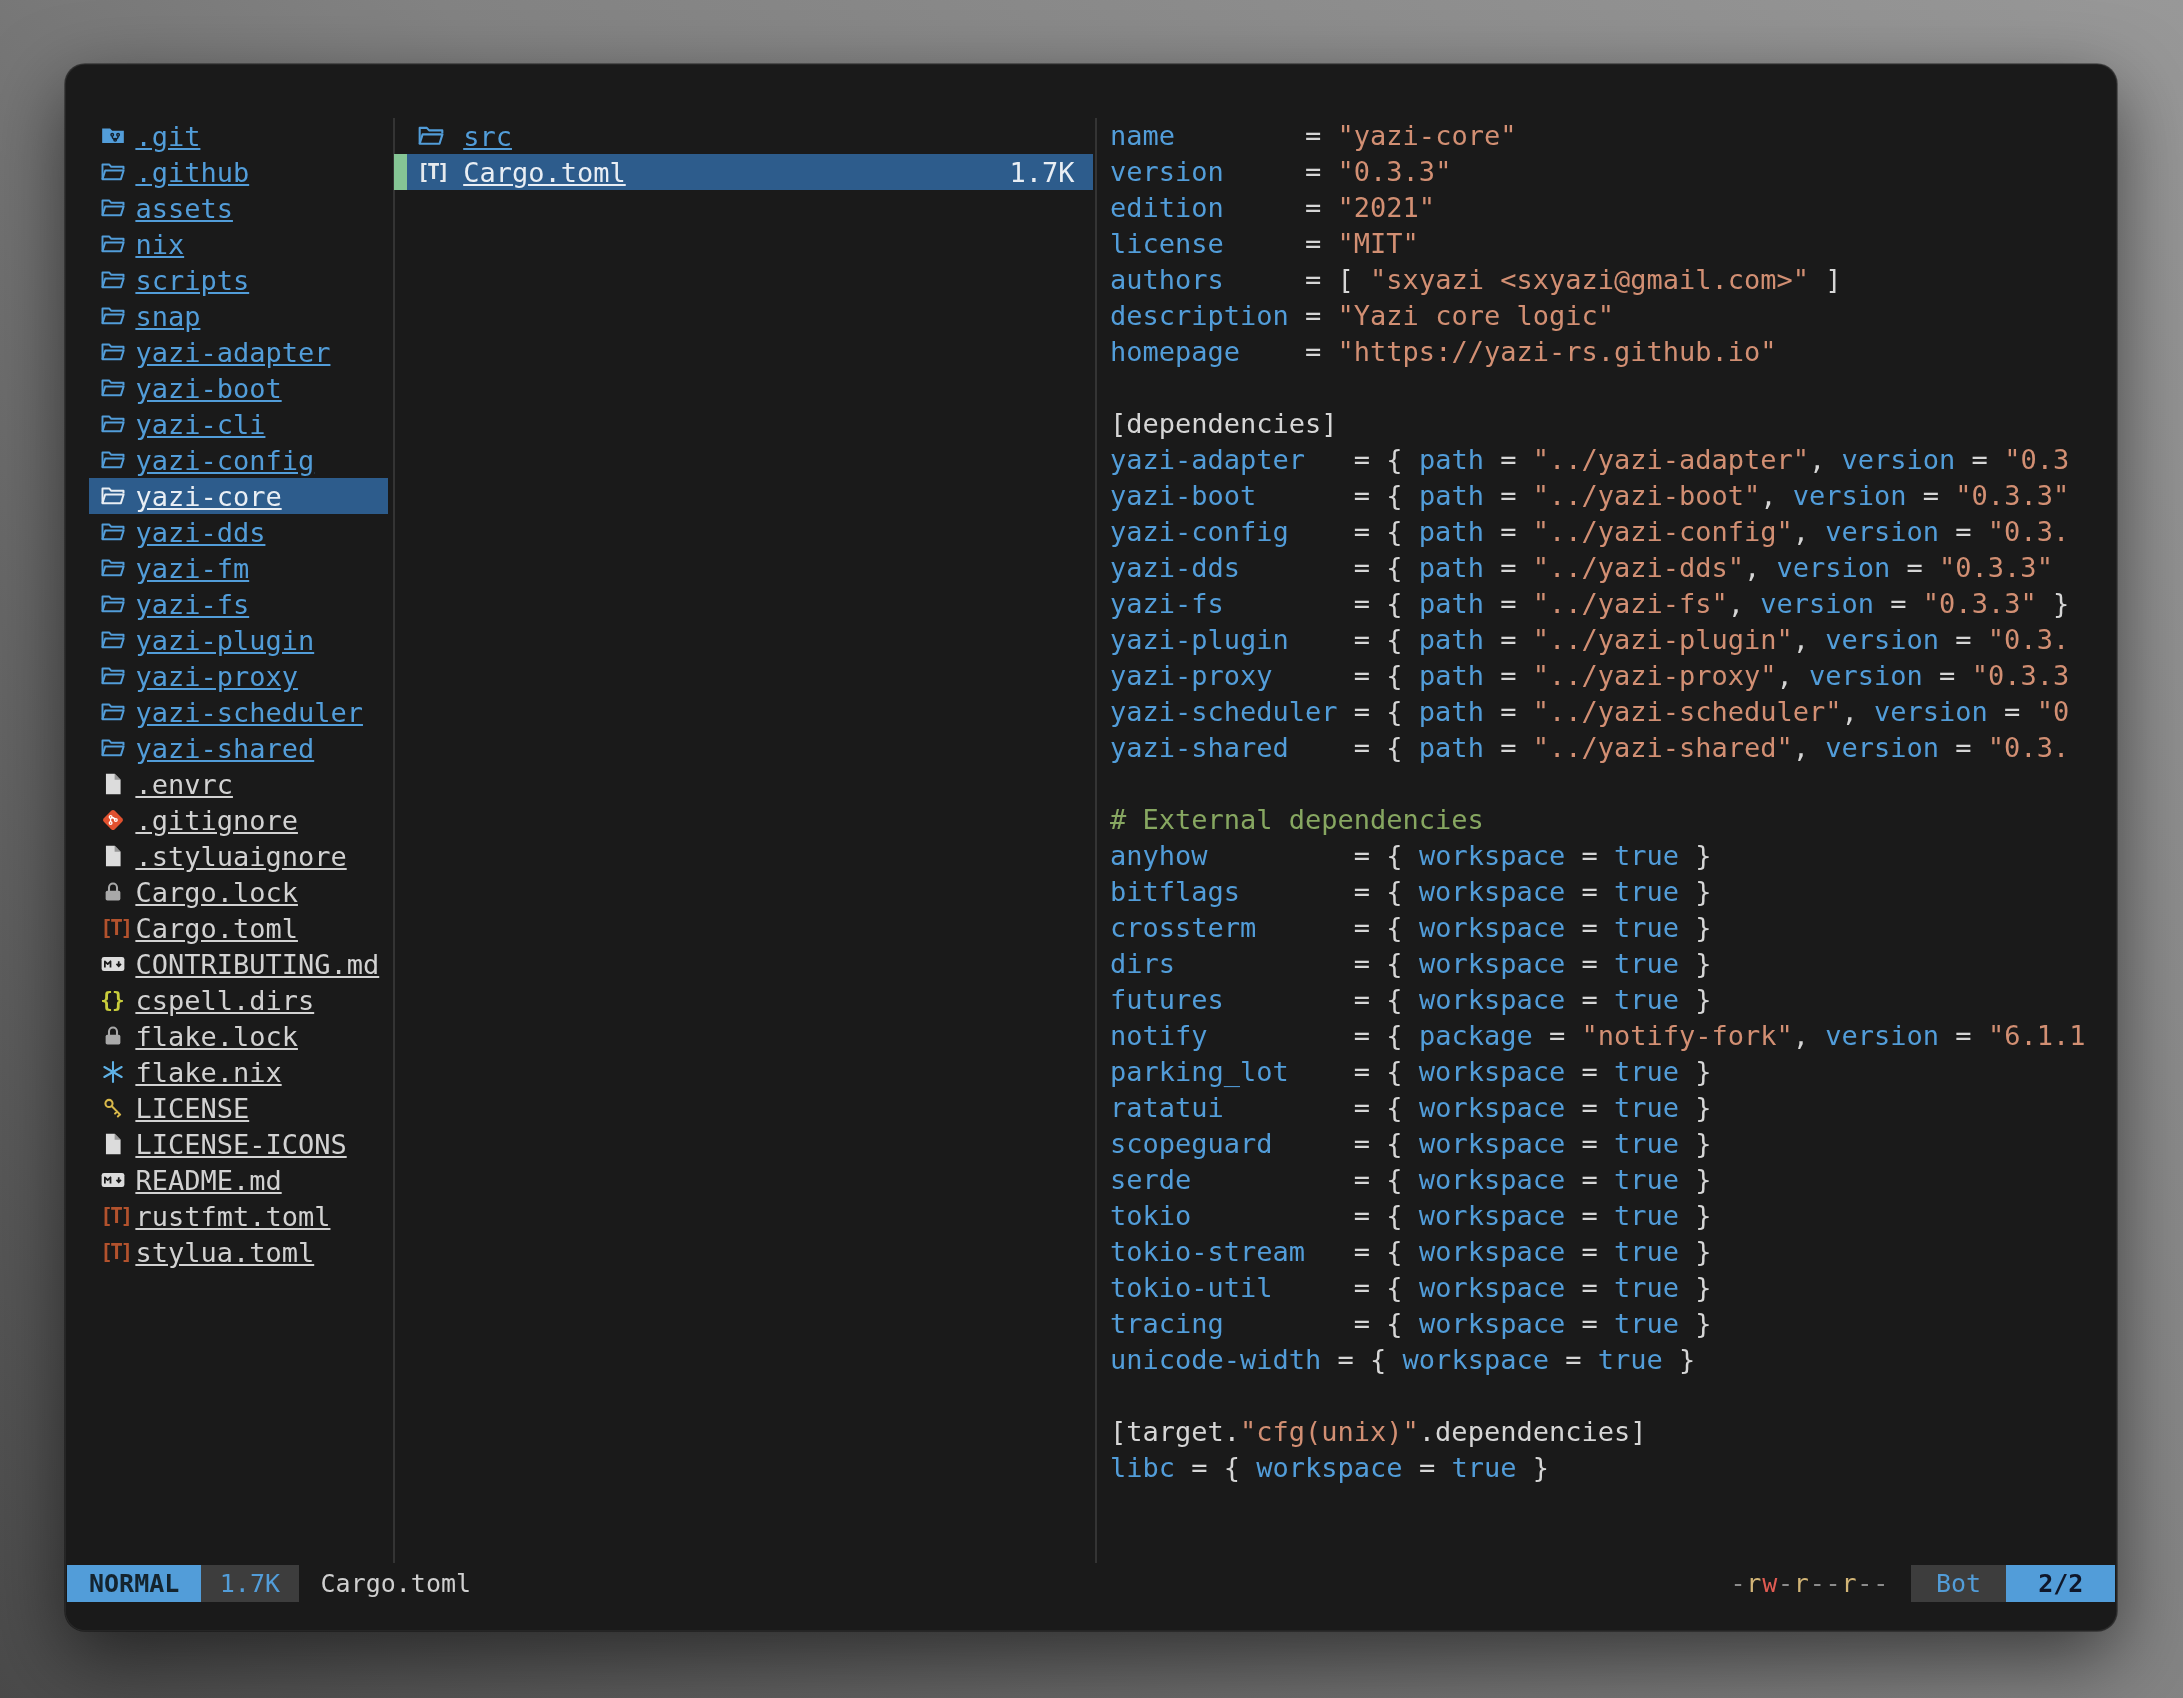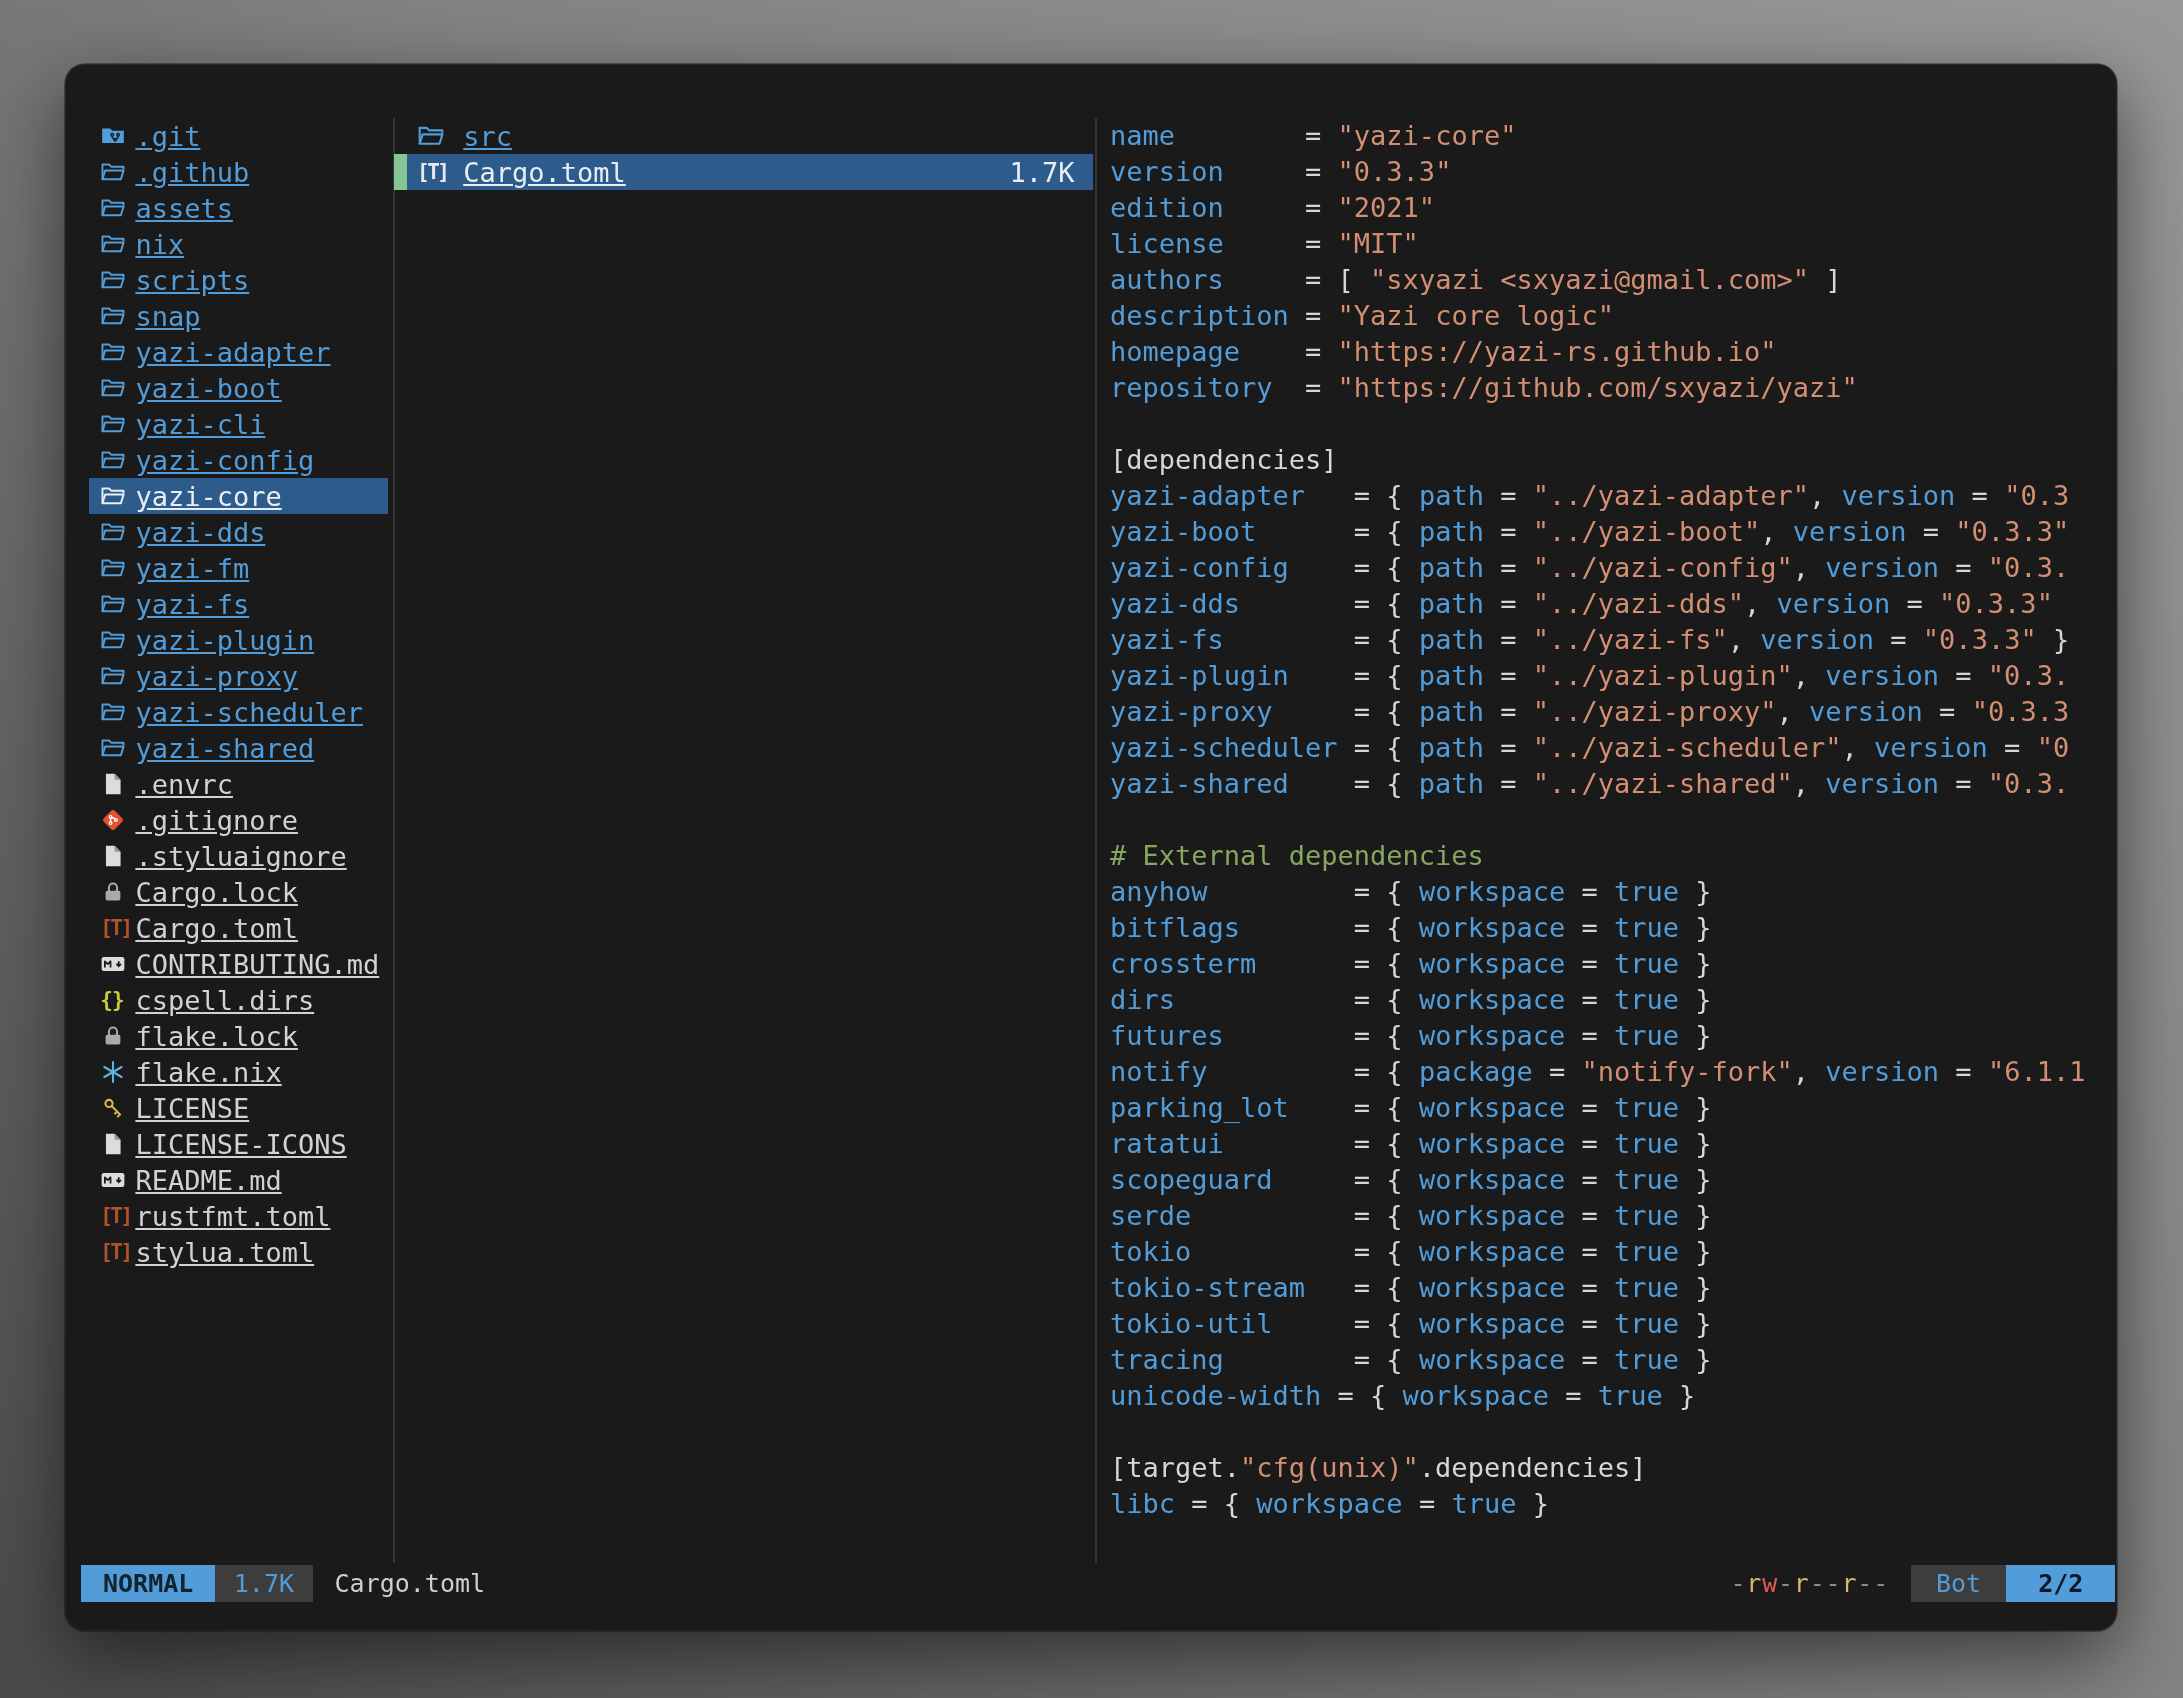--- a/index.html
+++ b/index.html
@@ -46,21 +46,21 @@
   .ticon.light { color:#e6eaee; }
   .ticon.yellow { color:#c9cd3c; letter-spacing:-0.8px; }
 
   .pline { height:36px; line-height:36px; font-size:27px; white-space:pre; }
   .seg-k, .seg-b { color:var(--blue); }
   .seg-p, .seg-h { color:var(--text); }
   .seg-s { color:var(--salmon); }
   .seg-c { color:var(--cgreen); }
 
   .statusbar {
-    position:absolute; left:16px; right:1.7px; top:1501px; height:37px;
+    position:absolute; left:2px; right:1.7px; top:1501px; height:37px;
     display:flex; justify-content:space-between; align-items:center; font-size:25px;
   }
   .sb-left, .sb-right { display:flex; align-items:center; height:37px; }
   .badge { display:inline-flex; align-items:center; height:37px; }
   .badge.mode    { background:var(--blue); color:#14242f; font-weight:700; padding:0 22px; }
   .badge.size    { background:var(--badge-gray); color:var(--blue); padding:0 18.5px; }
   .sb-filename   { color:#cfcfcf; margin-left:22px; }
   .perms { margin-right:22px; letter-spacing:0.8px; }
   .perm-dash { color:#8c8c8c; } .perm-r { color:var(--perm-r); } .perm-w { color:var(--perm-w); }
   .badge.bot     { background:var(--badge-gray); color:var(--blue); padding:0 25px; }
@@ -252,21 +252,20 @@
       </div>
     <div class="divider d2"></div>
     <div class="pane" id="preview-pane">
         <div class="pline"><span class="seg-k">name</span><span class="seg-p">        = </span><span class="seg-s">"yazi-core"</span></div>
         <div class="pline"><span class="seg-k">version</span><span class="seg-p">     = </span><span class="seg-s">"0.3.3"</span></div>
         <div class="pline"><span class="seg-k">edition</span><span class="seg-p">     = </span><span class="seg-s">"2021"</span></div>
         <div class="pline"><span class="seg-k">license</span><span class="seg-p">     = </span><span class="seg-s">"MIT"</span></div>
         <div class="pline"><span class="seg-k">authors</span><span class="seg-p">     = [ </span><span class="seg-s">"sxyazi &lt;sxyazi@gmail.com&gt;"</span><span class="seg-p"> ]</span></div>
         <div class="pline"><span class="seg-k">description</span><span class="seg-p"> = </span><span class="seg-s">"Yazi core logic"</span></div>
         <div class="pline"><span class="seg-k">homepage</span><span class="seg-p">    = </span><span class="seg-s">"https://yazi-rs.github.io"</span></div>
-        <div class="pline"><span class="seg-k">repository</span><span class="seg-p">  = </span><span class="seg-s">"https://github.com/sxyazi/yazi"</span></div>
         <div class="pline"></div>
         <div class="pline"><span class="seg-h">[dependencies]</span></div>
         <div class="pline"><span class="seg-k">yazi-adapter</span><span class="seg-p">   = { </span><span class="seg-k">path</span><span class="seg-p"> = </span><span class="seg-s">"../yazi-adapter"</span><span class="seg-p">, </span><span class="seg-k">version</span><span class="seg-p"> = </span><span class="seg-s">"0.3</span></div>
         <div class="pline"><span class="seg-k">yazi-boot</span><span class="seg-p">      = { </span><span class="seg-k">path</span><span class="seg-p"> = </span><span class="seg-s">"../yazi-boot"</span><span class="seg-p">, </span><span class="seg-k">version</span><span class="seg-p"> = </span><span class="seg-s">"0.3.3"</span></div>
         <div class="pline"><span class="seg-k">yazi-config</span><span class="seg-p">    = { </span><span class="seg-k">path</span><span class="seg-p"> = </span><span class="seg-s">"../yazi-config"</span><span class="seg-p">, </span><span class="seg-k">version</span><span class="seg-p"> = </span><span class="seg-s">"0.3.</span></div>
         <div class="pline"><span class="seg-k">yazi-dds</span><span class="seg-p">       = { </span><span class="seg-k">path</span><span class="seg-p"> = </span><span class="seg-s">"../yazi-dds"</span><span class="seg-p">, </span><span class="seg-k">version</span><span class="seg-p"> = </span><span class="seg-s">"0.3.3"</span></div>
         <div class="pline"><span class="seg-k">yazi-fs</span><span class="seg-p">        = { </span><span class="seg-k">path</span><span class="seg-p"> = </span><span class="seg-s">"../yazi-fs"</span><span class="seg-p">, </span><span class="seg-k">version</span><span class="seg-p"> = </span><span class="seg-s">"0.3.3"</span><span class="seg-p"> }</span></div>
         <div class="pline"><span class="seg-k">yazi-plugin</span><span class="seg-p">    = { </span><span class="seg-k">path</span><span class="seg-p"> = </span><span class="seg-s">"../yazi-plugin"</span><span class="seg-p">, </span><span class="seg-k">version</span><span class="seg-p"> = </span><span class="seg-s">"0.3.</span></div>
         <div class="pline"><span class="seg-k">yazi-proxy</span><span class="seg-p">     = { </span><span class="seg-k">path</span><span class="seg-p"> = </span><span class="seg-s">"../yazi-proxy"</span><span class="seg-p">, </span><span class="seg-k">version</span><span class="seg-p"> = </span><span class="seg-s">"0.3.3</span></div>
         <div class="pline"><span class="seg-k">yazi-scheduler</span><span class="seg-p"> = { </span><span class="seg-k">path</span><span class="seg-p"> = </span><span class="seg-s">"../yazi-scheduler"</span><span class="seg-p">, </span><span class="seg-k">version</span><span class="seg-p"> = </span><span class="seg-s">"0</span></div>

